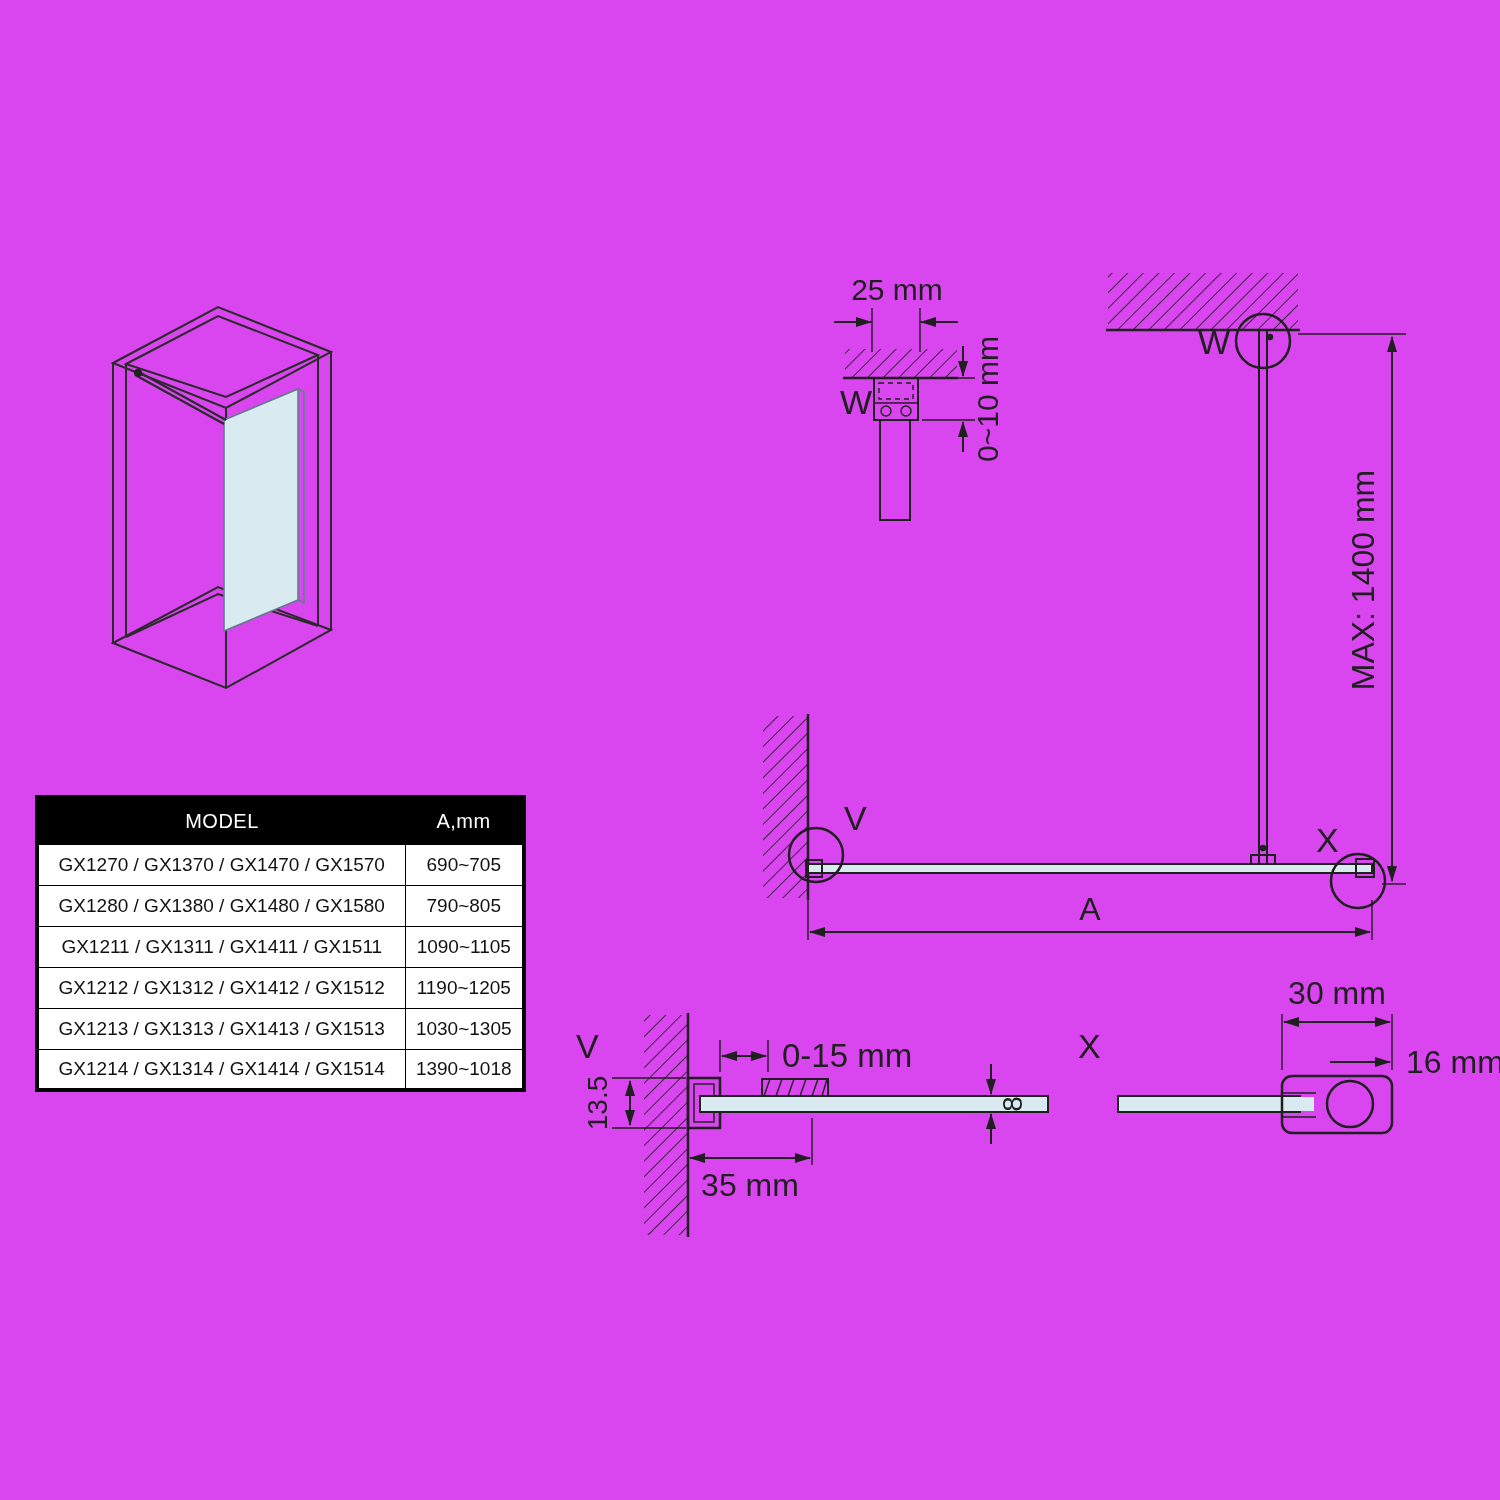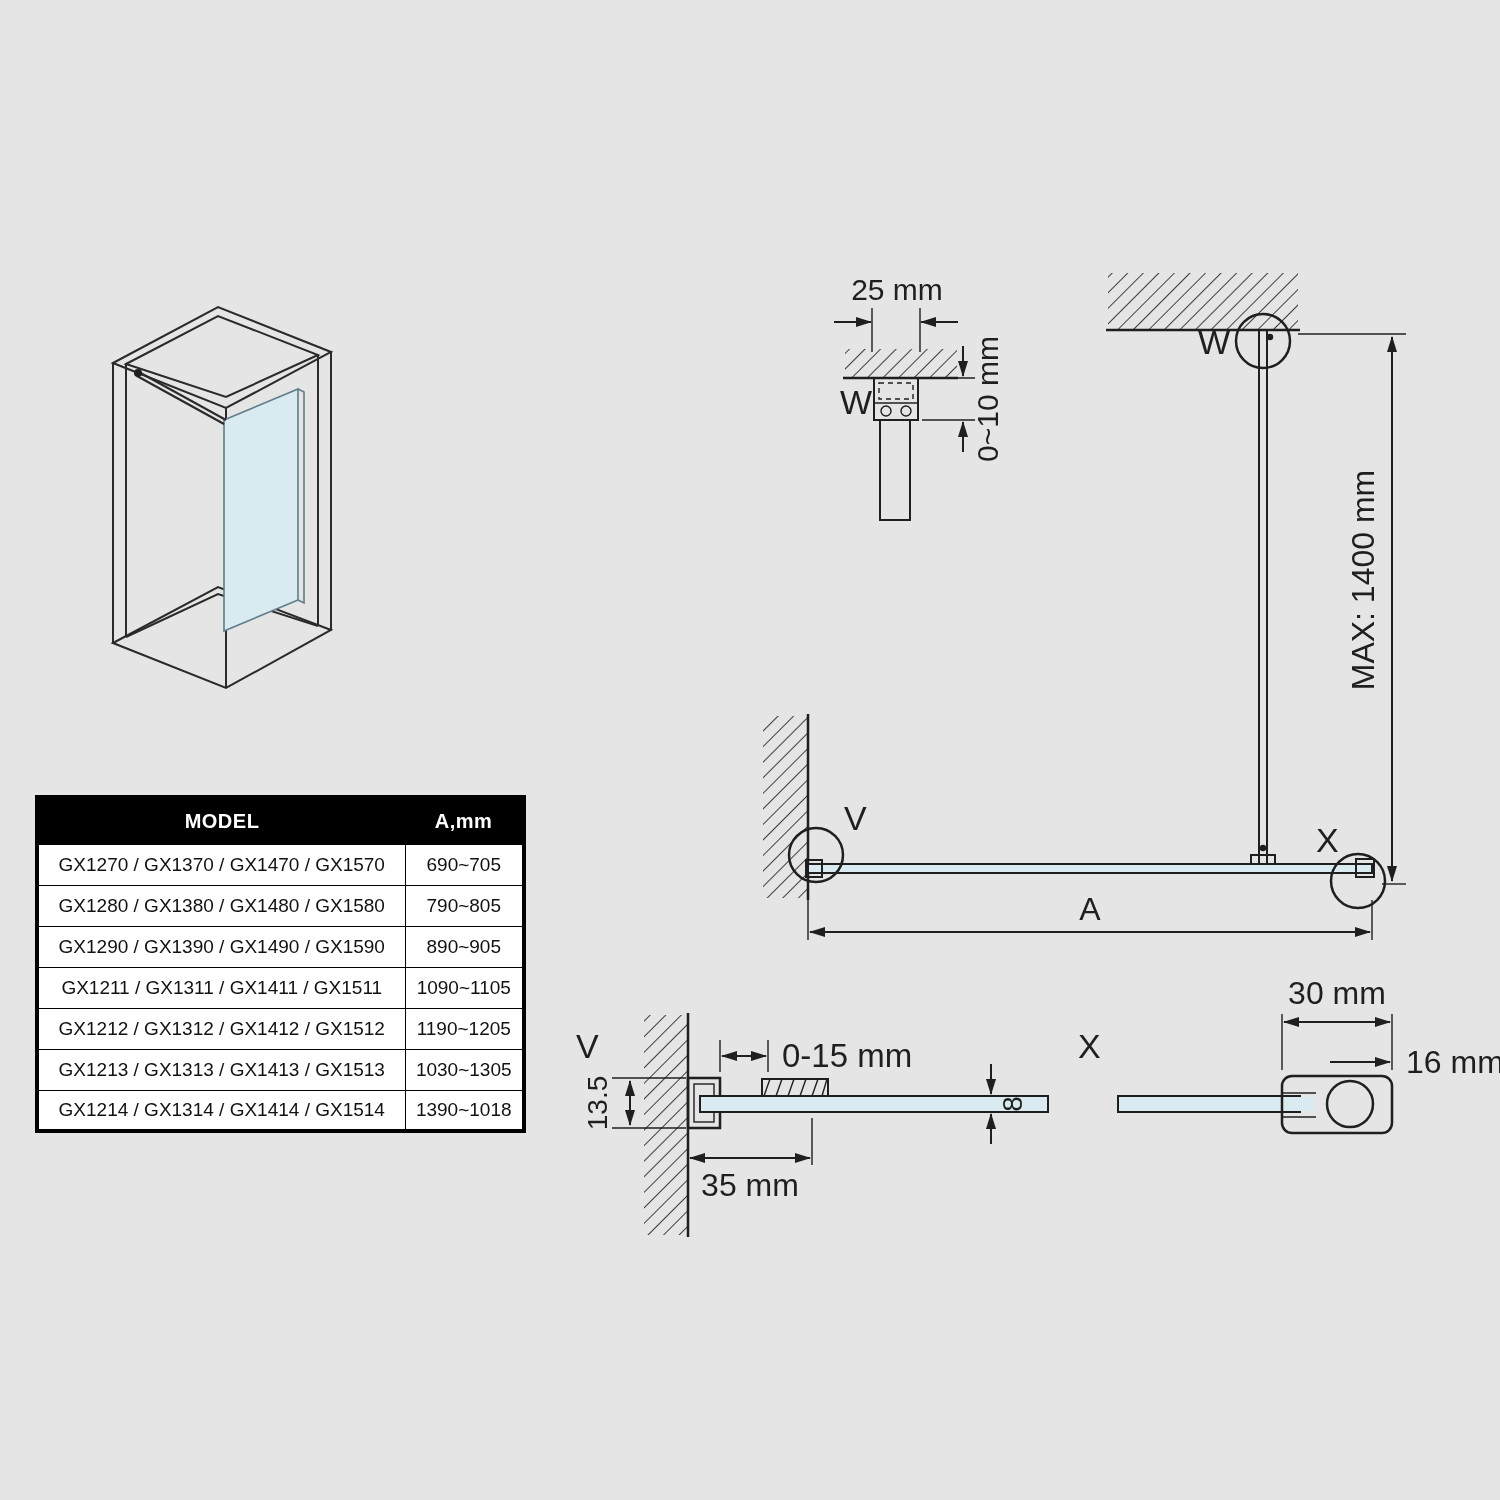--- a/index.html
+++ b/index.html
@@ -1,34 +1,34 @@
 <!DOCTYPE html>
 <html><head>
 <meta charset="utf-8">
 <style>
   * { margin:0; padding:0; box-sizing:border-box; }
   html,body { background:#ffffff; }
   body { width:1500px; height:1500px; font-family:"Liberation Sans", sans-serif; }
-  .page { position:relative; width:1500px; height:1500px; background:#e5e5e5; overflow:hidden;padding-left:26px; }
+  .page { position:relative; width:1500px; height:1500px; background:#d946ef; overflow:hidden;padding-left:26px; }
   svg.drawing { position:absolute; left:0; top:0; }
 
   svg text { fill:#1f1f1f; font-family:"Liberation Sans", sans-serif; }
   .dim-text { font-size:30px; }
   .big-label { font-size:34px; }
 
   .s2   { stroke:#1f1f1f; stroke-width:2;   fill:none; }
   .s25  { stroke:#1f1f1f; stroke-width:2.5; fill:none; }
   .thin { stroke:#1f1f1f; stroke-width:1.4; fill:none; }
   .dimline { stroke:#1f1f1f; stroke-width:2; fill:none; }
   .iso  { stroke:#2a2a2a; stroke-width:2; fill:none; }
 
   .model-table { position:absolute; left:35px; top:795px; width:487px;
                  border-collapse:collapse; border:4px solid #000; background:#fff;
                  font-size:19px; color:#111; table-layout:fixed; }
-  .model-table th { background:#000; color:#fff; font-weight:bold; font-size:20px;
+  .model-table th { background:#000; color:#fff; font-weight:normal; font-size:20px;
                     height:47px; text-align:center; letter-spacing:0.5px; }
   .model-table td { border:1.5px solid #000; text-align:center; height:41px; padding:0 4px; }
   .col-model { width:368px; }
   .col-a { width:119px; }
 </style>
 </head>
 <body>
 
 <div class="page">
 
@@ -205,24 +205,20 @@
     <tbody>
       <tr>
         <td>GX1270 / GX1370 / GX1470 / GX1570</td>
         <td>690~705</td>
       </tr>
       <tr>
         <td>GX1280 / GX1380 / GX1480 / GX1580</td>
         <td>790~805</td>
       </tr>
       <tr>
-        <td>GX1290 / GX1390 / GX1490 / GX1590</td>
-        <td>890~905</td>
-      </tr>
-      <tr>
         <td>GX1211 / GX1311 / GX1411 / GX1511</td>
         <td>1090~1105</td>
       </tr>
       <tr>
         <td>GX1212 / GX1312 / GX1412 / GX1512</td>
         <td>1190~1205</td>
       </tr>
       <tr>
         <td>GX1213 / GX1313 / GX1413 / GX1513</td>
         <td>1030~1305</td>

